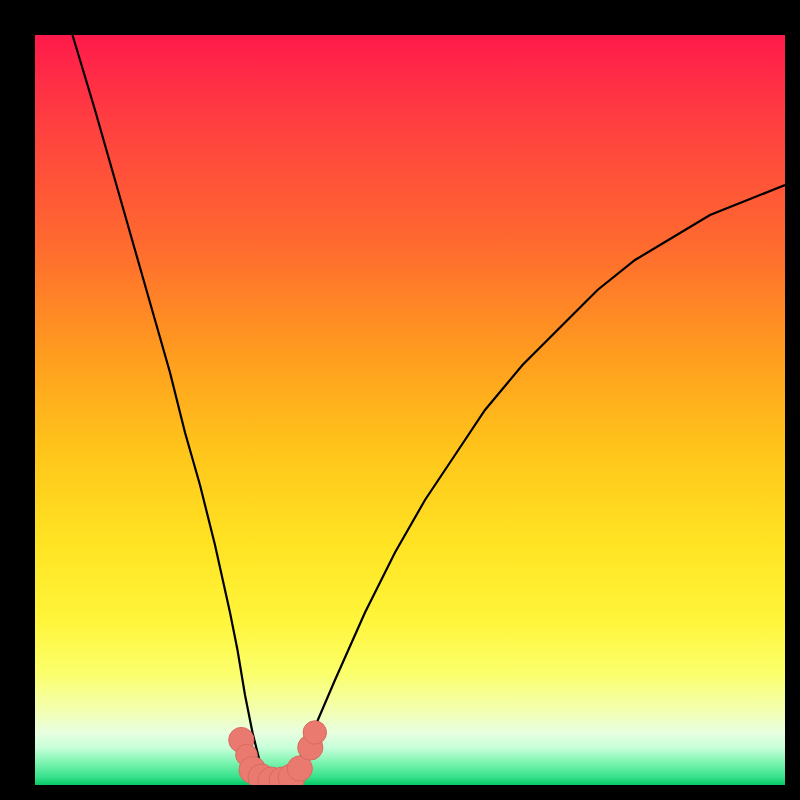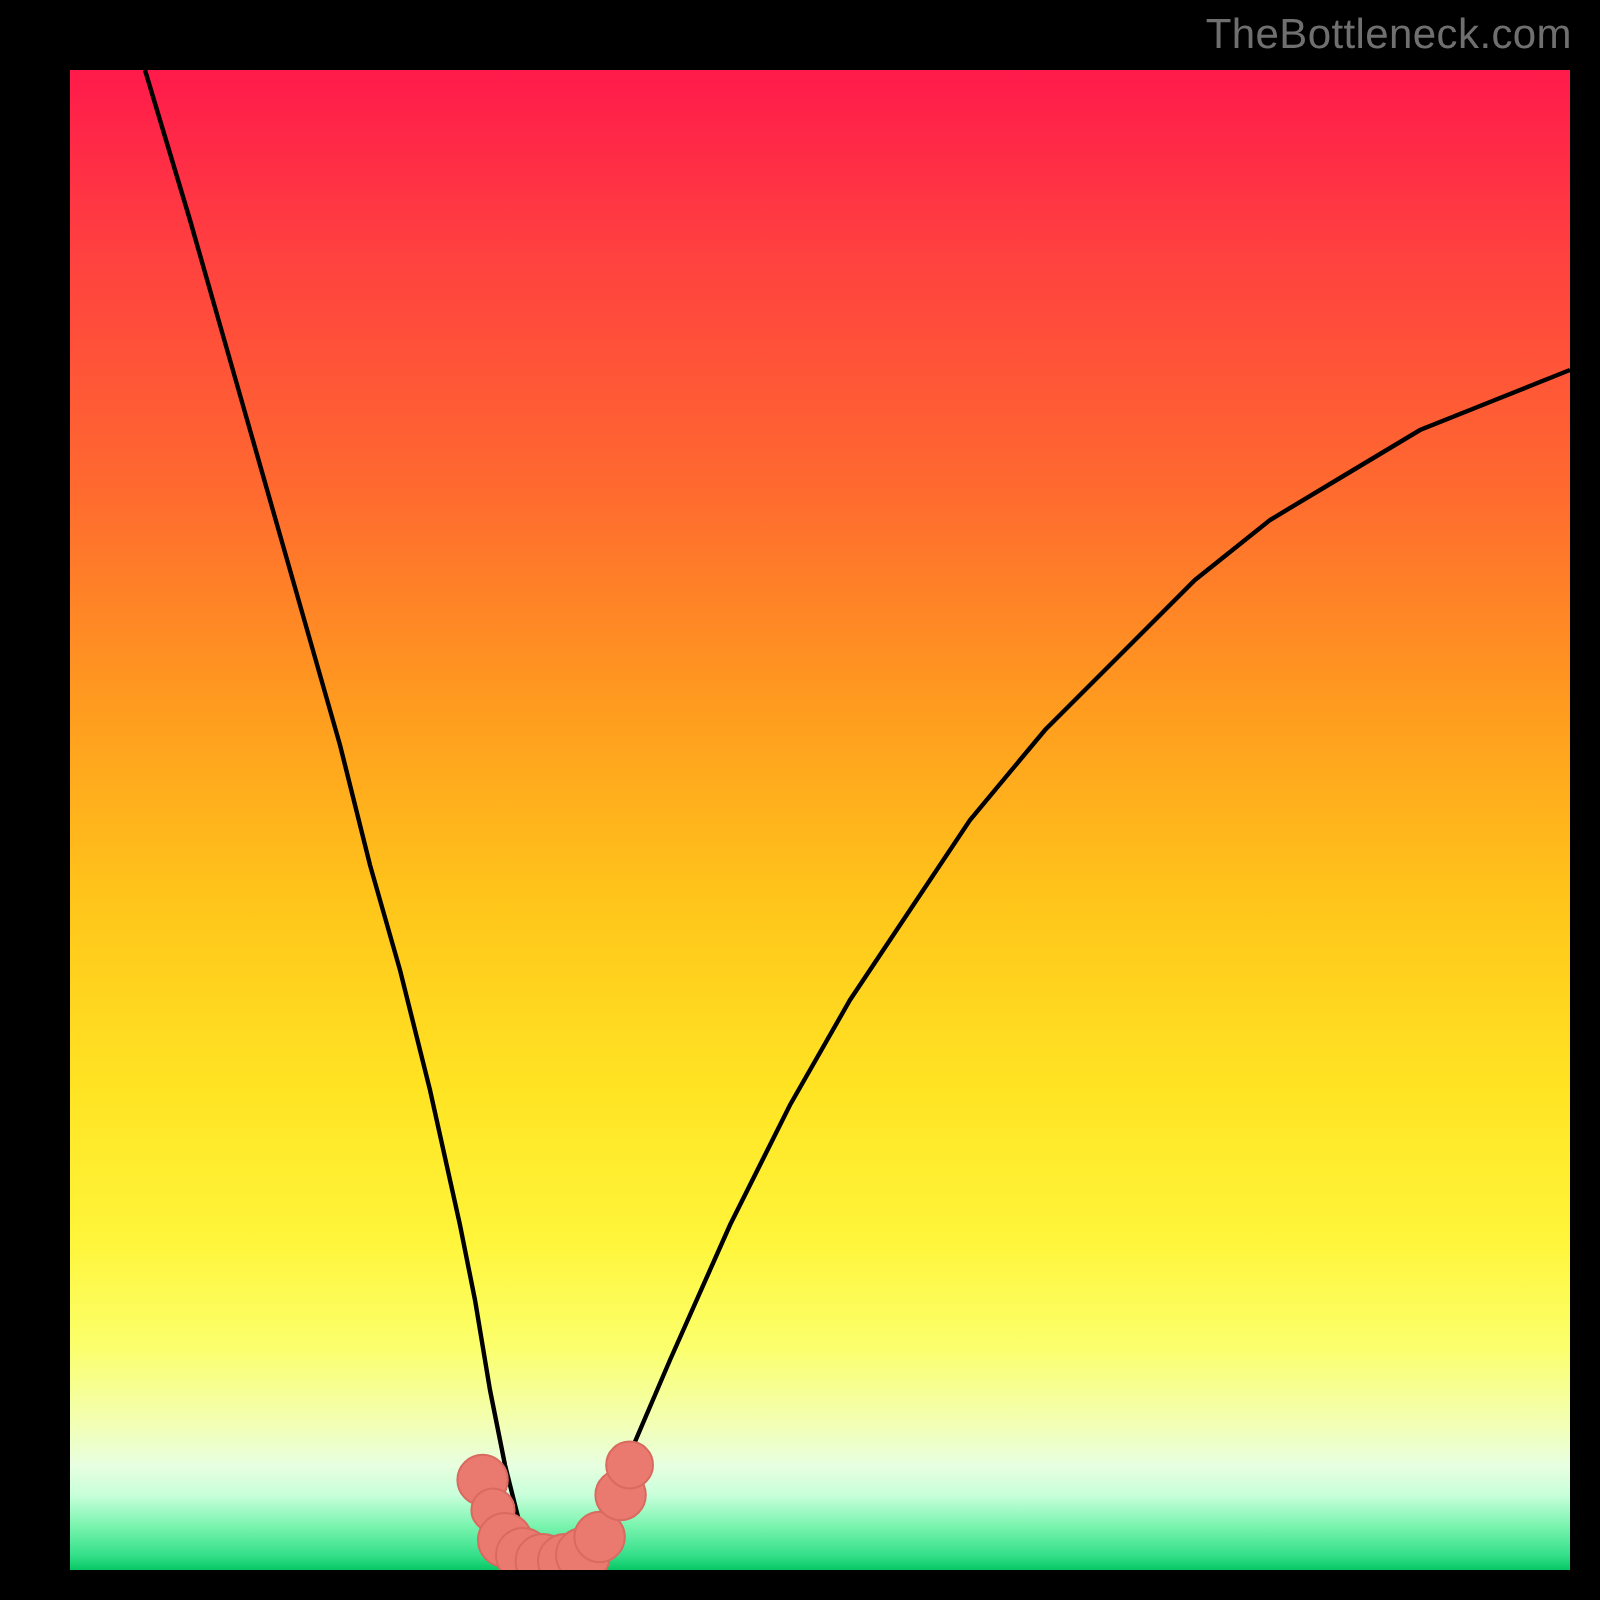--- a/index.html
+++ b/index.html
@@ -74,14 +74,13 @@
           <circle cx="226.5" cy="742.5" r="13.5" fill="#ea7a6f" stroke="#d96a60" stroke-width="1"></circle>
           <circle cx="236.3" cy="745.5" r="13.5" fill="#ea7a6f" stroke="#d96a60" stroke-width="1"></circle>
           <circle cx="247.5" cy="745.5" r="13.5" fill="#ea7a6f" stroke="#d96a60" stroke-width="1"></circle>
           <circle cx="256.5" cy="742.5" r="13.5" fill="#ea7a6f" stroke="#d96a60" stroke-width="1"></circle>
           <circle cx="264.8" cy="733.5" r="12.6" fill="#ea7a6f" stroke="#d96a60" stroke-width="1"></circle>
           <circle cx="275.3" cy="712.5" r="12.6" fill="#ea7a6f" stroke="#d96a60" stroke-width="1"></circle>
           <circle cx="279.8" cy="697.5" r="11.7" fill="#ea7a6f" stroke="#d96a60" stroke-width="1"></circle>
         </g>
     </svg>
   </div>
-  <div class="watermark">TheBottleneck.com</div>
 </div>
 
 </body></html>

